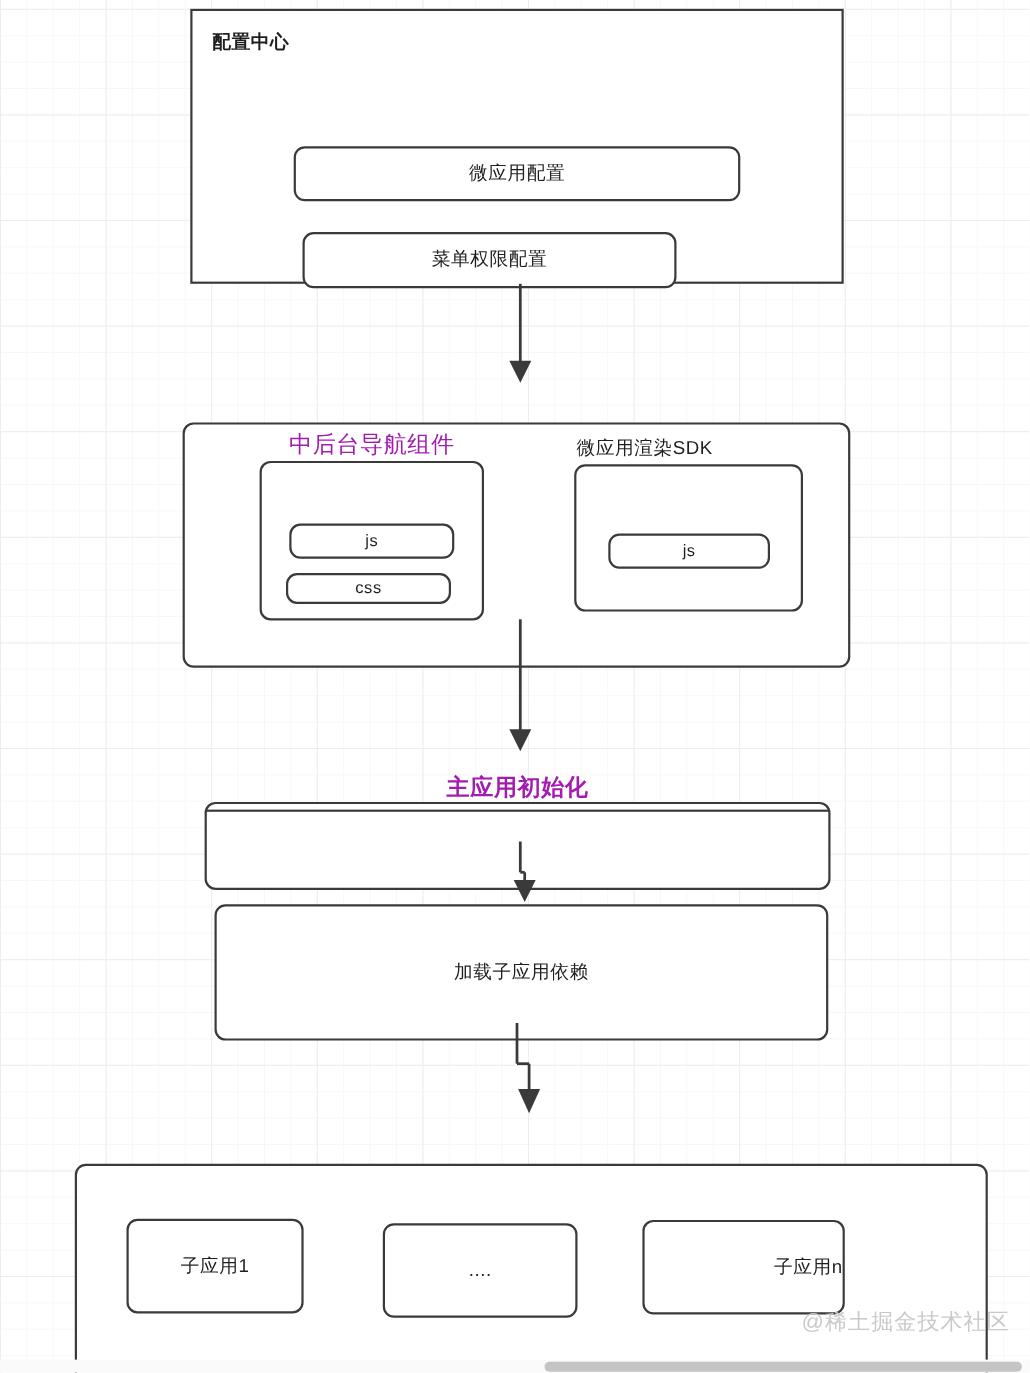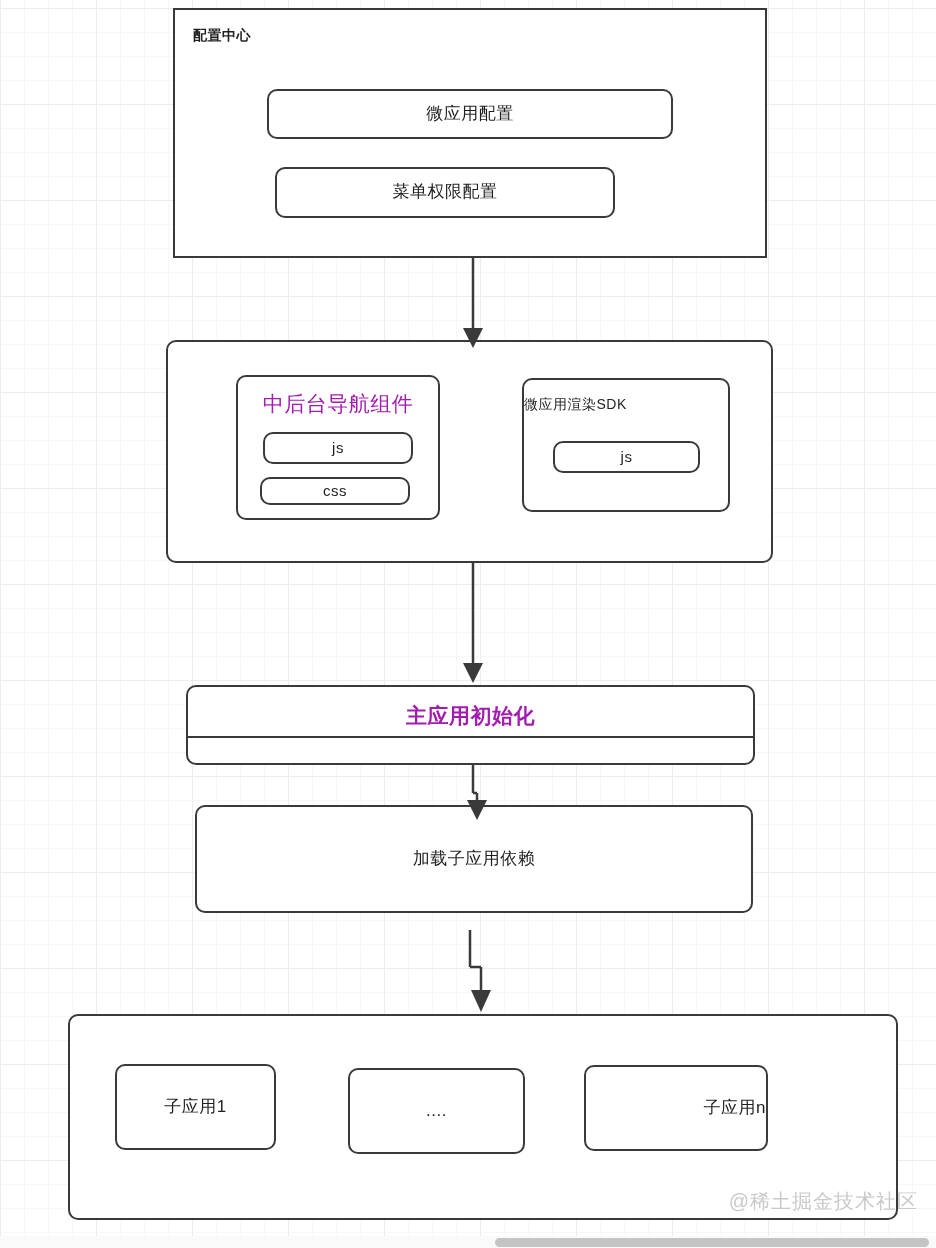--- a/index.html
+++ b/index.html
@@ -27,35 +27,35 @@
   .box{
     position:absolute;
     box-sizing:border-box;
     background:#ffffff;
     border:2.5px solid #3a3a3a;
     display:flex;
     align-items:center;
     justify-content:center;
     color:#1f1f1f;
   }
-  .rounded{border-radius:10px;}
+  .rounded{border-radius:10px;margin-top:44px;}
   .sharp{border-radius:0;}
 
   .lbl{
     font-size:17px;
     line-height:1.2;
     white-space:nowrap;
     letter-spacing:0.5px;
   }
   .lbl-small{font-size:15px;}
 
   
   .title-tl{
     position:absolute;
-    font-size:14px;
+    font-size:17px;
     font-weight:bold;
     color:#1f1f1f;
     white-space:nowrap;
     letter-spacing:0.5px;
   }
   .title-c{
     position:absolute;
     font-size:21px;
     color:#a21caf;
     white-space:nowrap;
@@ -140,21 +140,21 @@
   <div class="title-tl" style="left:524px;top:396px;font-weight:normal;">微应用渲染SDK</div>
   <div class="box rounded" style="left:553px;top:441px;width:147px;height:32px;">
     <span class="lbl-small lbl">js</span>
   </div>
 
   <div class="box rounded" style="left:186px;top:685px;width:569px;height:80px;display:block;">
   </div>
   <div class="title-c" style="left:186px;top:702px;width:569px;font-weight:bold;">主应用初始化</div>
   <div class="divider" style="left:188px;top:736px;width:565px;"></div>
 
-  <div class="box rounded" style="left:195px;top:805px;width:558px;height:108px;">
+  <div class="box rounded" style="left:195px;top:778px;width:558px;height:124px;">
     <span class="lbl">加载子应用依赖</span>
   </div>
 
   <div class="box rounded" style="left:68px;top:1014px;width:830px;height:206px;display:block;">
   </div>
   <div class="box rounded" style="left:115px;top:1064px;width:161px;height:86px;">
     <span class="lbl">子应用1</span>
   </div>
   <div class="box rounded" style="left:348px;top:1068px;width:177px;height:86px;">
     <span class="lbl">....</span>

